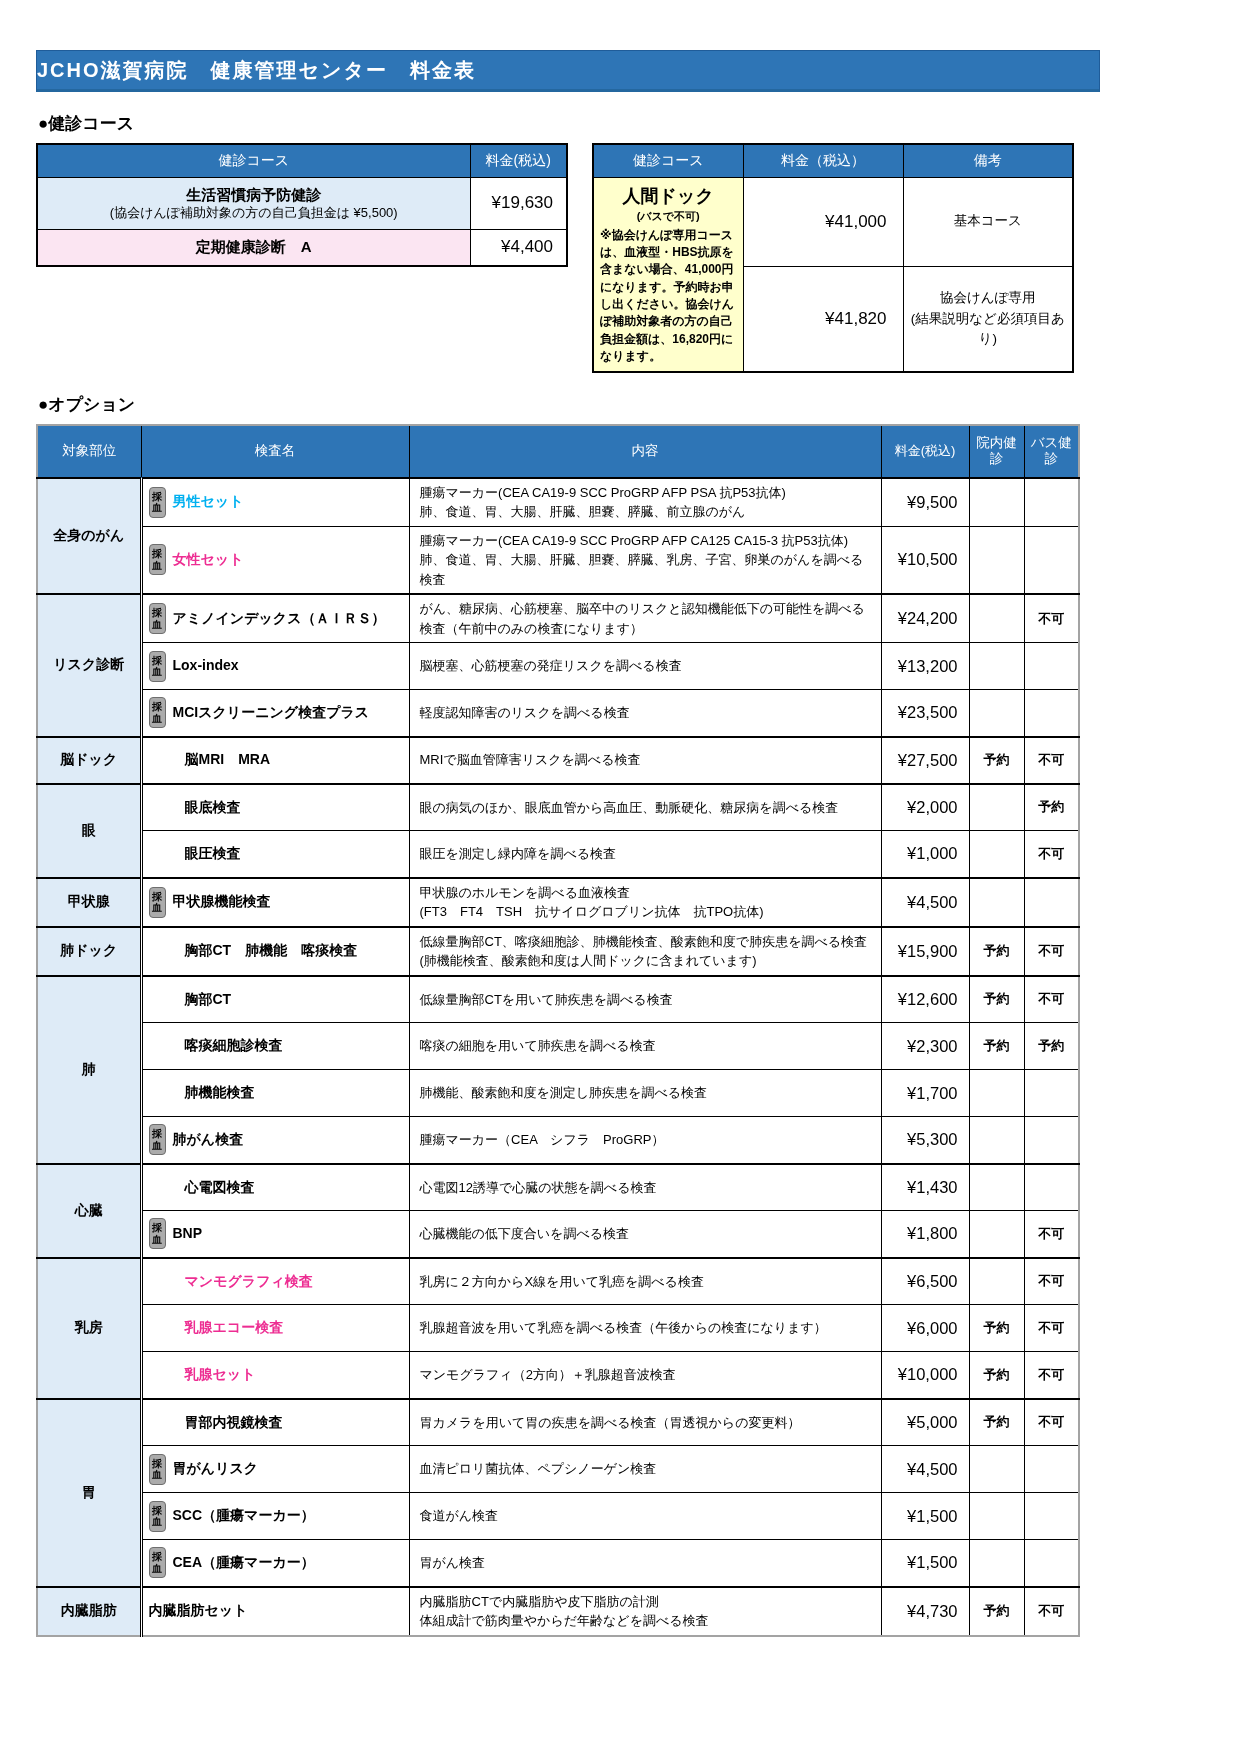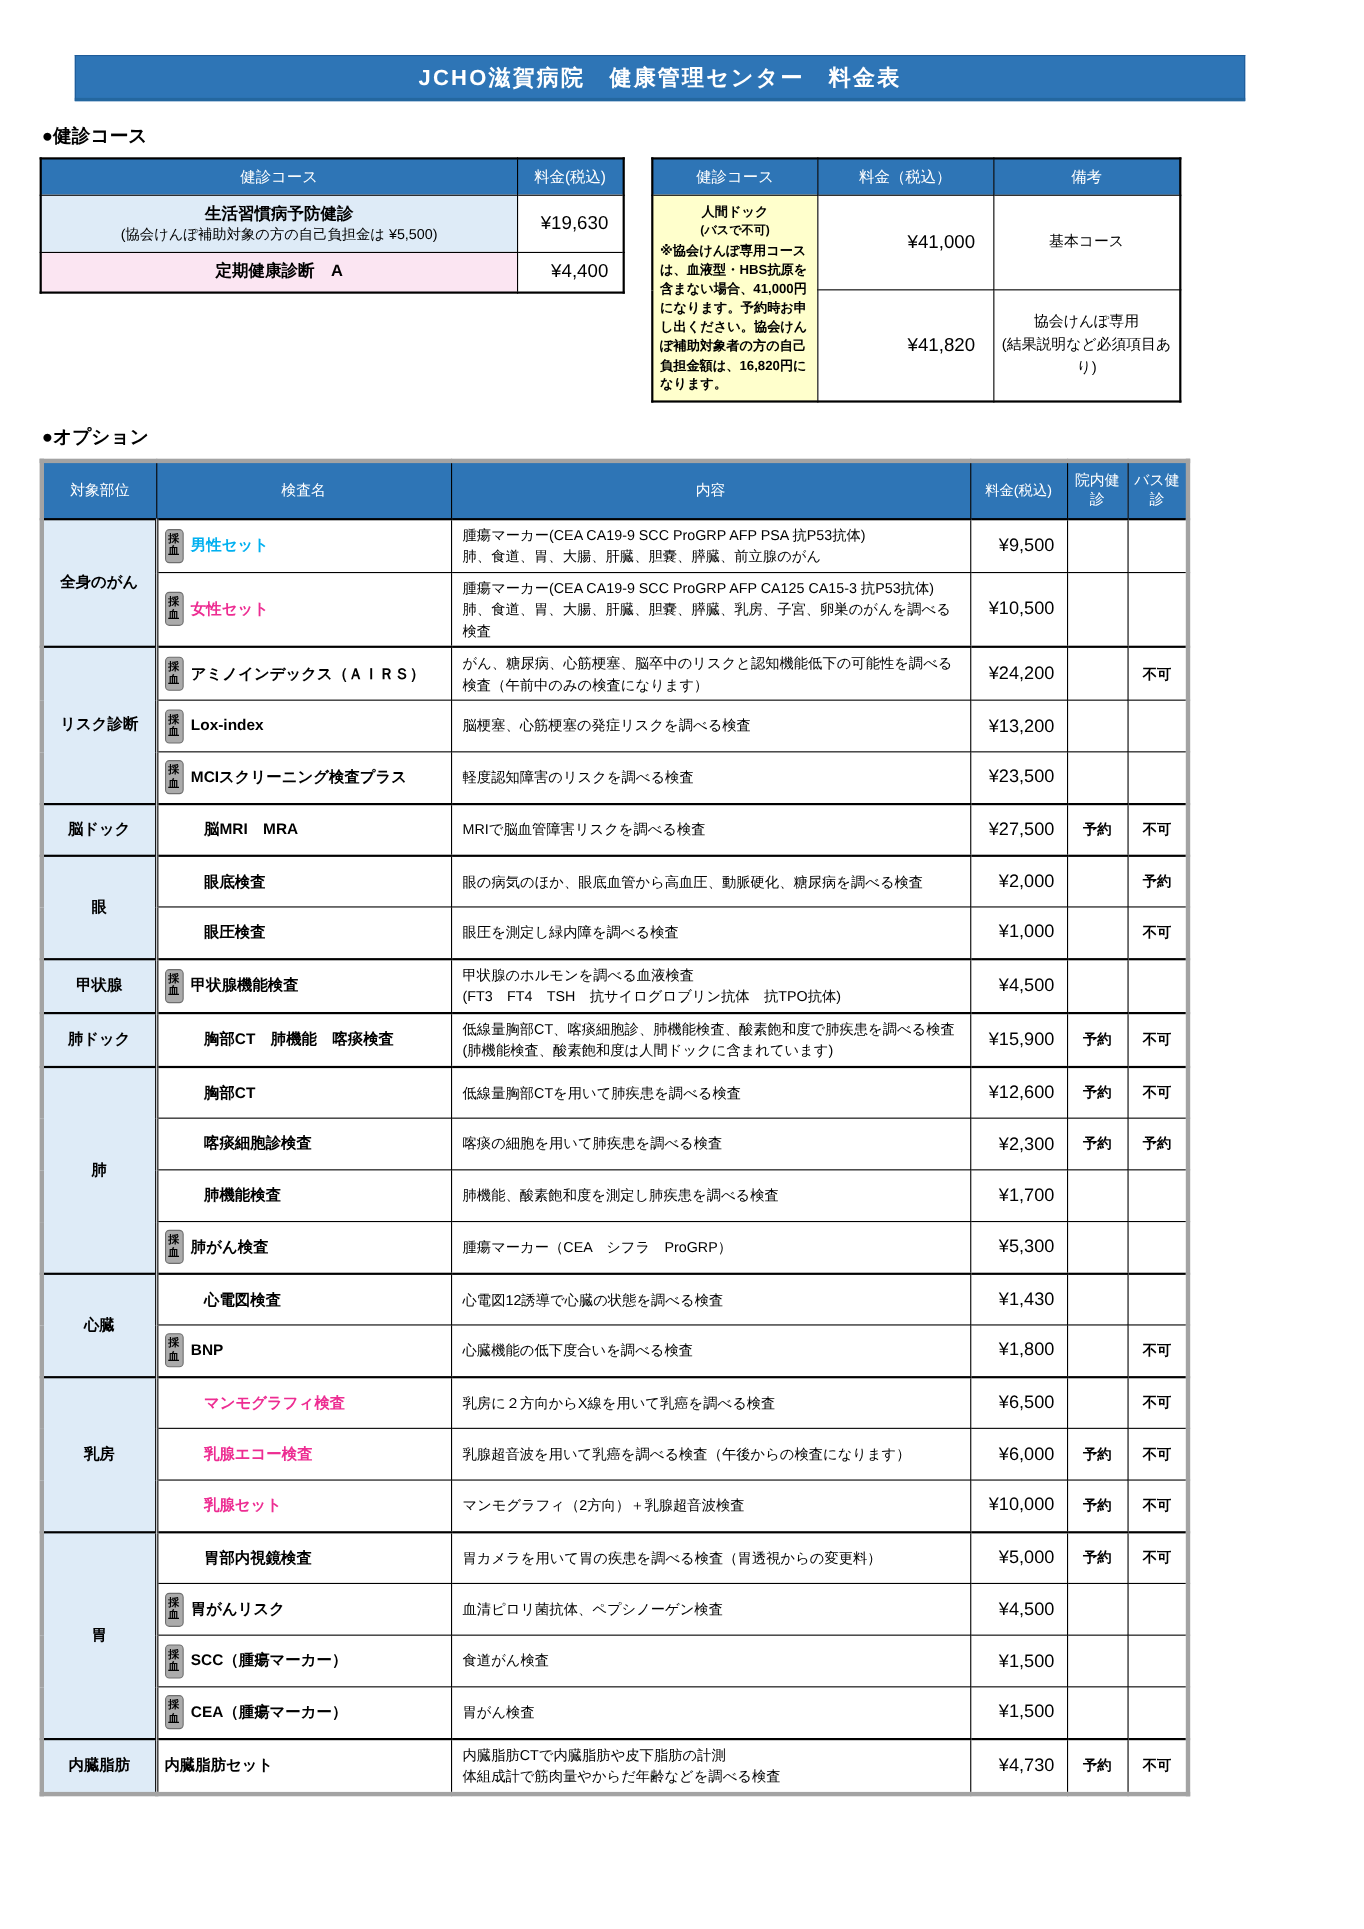--- a/index.html
+++ b/index.html
@@ -14,22 +14,22 @@
   *{box-sizing:border-box;}
   html,body{margin:0;padding:0;}
   body{
     width:1240px;height:1754px;background:#fff;color:#000;
     font-family:"Liberation Sans","DejaVu Sans",sans-serif;
     padding:50px 0 0 36px;overflow:hidden;
   }
   .banner{
     width:1064px;height:42px;background:var(--header-blue);
     border:1px solid #1f5c99;border-bottom:3px solid #24679f;
-    display:flex;align-items:center;justify-content:center;
-    color:#fff;font-size:20px;font-weight:bold;letter-spacing:2px;margin-left:32px;
+    display:flex;align-items:center;
+    color:#fff;font-size:20px;font-weight:bold;letter-spacing:2px;
   }
   .section-heading{font-size:17px;font-weight:bold;margin:20px 0 8px 2px;}
   .courses{display:flex;align-items:flex-start;gap:24px;}
 
   table{border-collapse:collapse;table-layout:fixed;}
   th,td{border:1px solid #000;}
   thead th{
     background:var(--header-blue);color:#fff;font-weight:normal;
     font-size:14px;height:33px;padding:2px;line-height:1.2;
   }
@@ -43,29 +43,29 @@
   .lrow-0 .lname{background:var(--light-blue);}
   .lrow-1 .lname{background:var(--pink-row);}
   .lrow-2 .lname{background:var(--purple-row);}
   .lrow-1,.lrow-2{height:37px;}
   .lprice{text-align:right;padding-right:13px;font-size:17px;background:#fff;}
 
   
   .right-table{width:480px;border:2px solid #000;}
   .right-table .col-c{width:150px;} .right-table .col-p{width:160px;} .right-table .col-r{width:170px;}
   .ydock{background:var(--yellow);padding:3px 6px 5px;vertical-align:top;}
-  .ydock-name{font-weight:bold;font-size:12px;text-align:center;margin-top:3px;}
+  .ydock-name{font-weight:bold;font-size:18px;text-align:center;margin-top:3px;}
   .ydock-sub{font-weight:bold;font-size:11px;text-align:center;margin:1px 0 3px;}
   .ydock-note{font-weight:600;font-size:12px;line-height:1.45;text-align:left;}
   .rprice{text-align:right;padding-right:16px;font-size:17px;margin-left:19px;}
   .remark{text-align:center;font-size:13.5px;white-space:pre-line;line-height:1.55;padding:4px;}
   .rrow-0{height:62px;} .rrow-1{height:70px;}
 
   
-  .opt-table{width:1042px;border:4px solid #a3a3a3;margin-top:0;}
+  .opt-table{width:1042px;border:2px solid #a3a3a3;margin-top:0;}
   .opt-table .col-part{width:104px;} .opt-table .col-tname{width:268px;}
   .opt-table .col-desc{width:472px;} .opt-table .col-oprice{width:88px;}
   .opt-table .col-in{width:55px;} .opt-table .col-bus{width:55px;}
   .opt-table thead th{height:53px;font-size:13.5px;}
   .opt-table thead .th-price{white-space:nowrap;font-size:13px;}
   tr.orow{height:47px;}
   td.part{background:var(--light-blue);font-weight:bold;font-size:14px;text-align:center;padding:2px;}
   td.tname{border-left:3px double #000;padding:4px 6px;}
   .tname-wrap{display:flex;align-items:center;gap:7px;}
   .tname-wrap.no-badge{padding-left:36px;}

